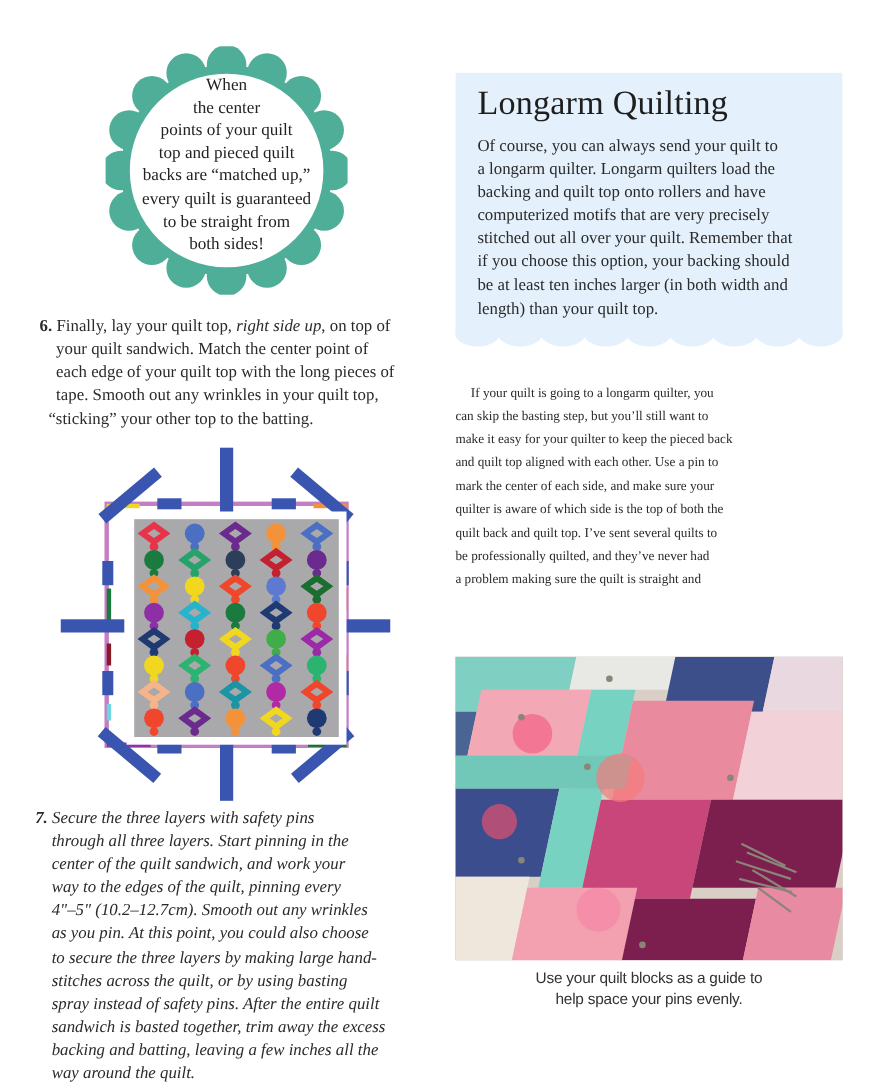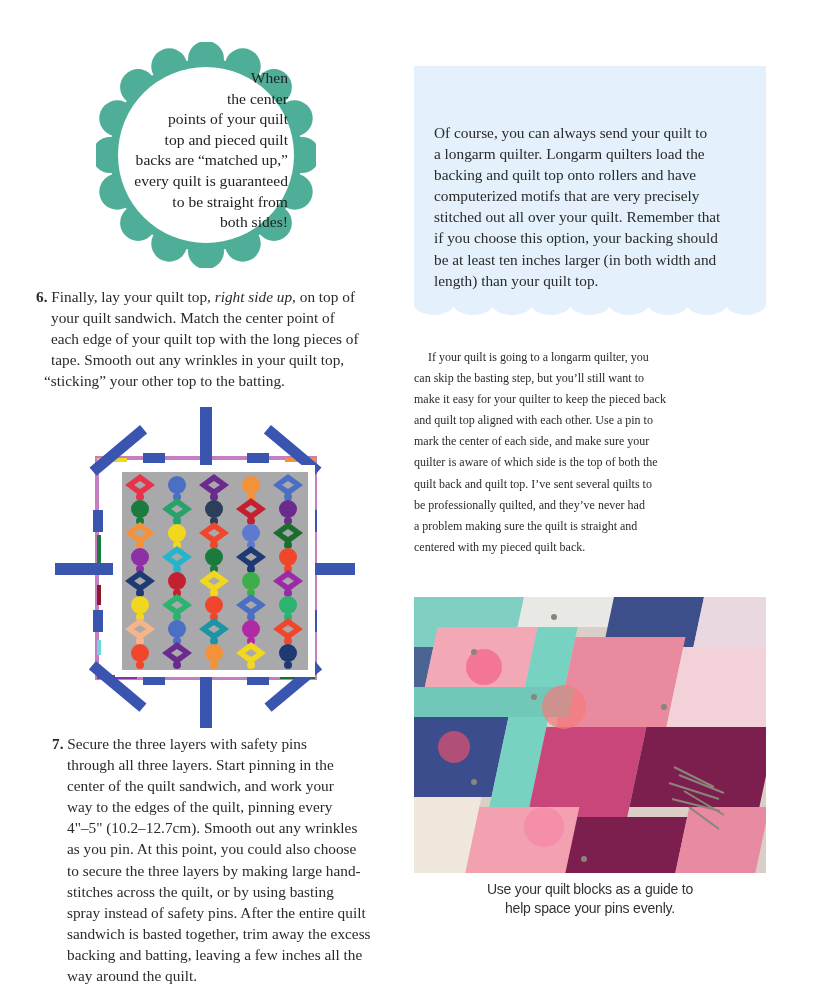--- a/index.html
+++ b/index.html
@@ -8,21 +8,21 @@
     background: #ffffff; color: #2a2a2a;
     font-family: "Liberation Serif", "DejaVu Serif", serif;
   }
   .abs { position: absolute; }
 
   
   #badge { left: 96px; top: 42px; width: 220px; height: 226px; }
   #badge svg { position: absolute; left: 0; top: 0; }
   #badge-text {
     position: absolute; left: 28px; top: 26px; width: 164px;
-    text-align: right; font-size: 15.6px; line-height: 20.6px; color: #222;
+    text-align: center; font-size: 15.6px; line-height: 20.6px; color: #222;
   }
 
   
   #callout { left: 414px; top: 66px; width: 352px; height: 260px; }
   #callout svg { position: absolute; left: 0; top: 0; }
   #callout-title {
     position: absolute; left: 20px; top: 10px;
     font-size: 31px; font-weight: normal; color: #1e1e1e; letter-spacing: 0.2px;
     white-space: nowrap;
   }
@@ -31,21 +31,21 @@
     font-size: 15.3px; line-height: 21.1px; color: #2a2a2a;
   }
   #callout-body .ln { display: block; white-space: nowrap; }
 
   
   .step { font-size: 15.3px; line-height: 21.1px; color: #2a2a2a; }
   .step .ln { display: block; white-space: nowrap; }
   .step .num { font-weight: bold; }
   .step .ind { padding-left: 15px; }
   #step6 { left: 36px; top: 286px; width: 370px; }
-  #step7 { left: 52px; top: 733px; width: 370px; }
+  #step7 { left: 32px; top: 733px; width: 370px; font-style: italic; }
 
   
   #diagram { left: 55px; top: 405px; width: 300px; height: 325px; }
 
   
   #para { left: 414px; top: 347px; width: 380px; font-size: 12px; line-height: 21.1px; color: #2a2a2a; }
   #para .ln { display: block; white-space: nowrap; }
   #para .first { padding-left: 14px; }
 
   
@@ -103,20 +103,21 @@
         <ellipse cx="59" cy="236" rx="21" ry="13" fill="#e4f0fb"></ellipse>
         <ellipse cx="98" cy="236" rx="21" ry="13" fill="#e4f0fb"></ellipse>
         <ellipse cx="137" cy="236" rx="21" ry="13" fill="#e4f0fb"></ellipse>
         <ellipse cx="176" cy="236" rx="21" ry="13" fill="#e4f0fb"></ellipse>
         <ellipse cx="215" cy="236" rx="21" ry="13" fill="#e4f0fb"></ellipse>
         <ellipse cx="254" cy="236" rx="21" ry="13" fill="#e4f0fb"></ellipse>
         <ellipse cx="293" cy="236" rx="21" ry="13" fill="#e4f0fb"></ellipse>
         <ellipse cx="332" cy="236" rx="21" ry="13" fill="#e4f0fb"></ellipse>
       </g>
   </svg>
+  <div id="callout-title">Longarm Quilting</div>
   <div id="callout-body">
     <span class="ln">Of course, you can always send your quilt to</span>
     <span class="ln">a longarm quilter. Longarm quilters load the</span>
     <span class="ln">backing and quilt top onto rollers and have</span>
     <span class="ln">computerized motifs that are very precisely</span>
     <span class="ln">stitched out all over your quilt. Remember that</span>
     <span class="ln">if you choose this option, your backing should</span>
     <span class="ln">be at least ten inches larger (in both width and</span>
     <span class="ln">length) than your quilt top.</span>
   </div>
@@ -272,21 +273,20 @@
 <div id="para" class="abs">
   <span class="ln first">If your quilt is going to a longarm quilter, you</span>
   <span class="ln">can skip the basting step, but you’ll still want to</span>
   <span class="ln">make it easy for your quilter to keep the pieced back</span>
   <span class="ln">and quilt top aligned with each other. Use a pin to</span>
   <span class="ln">mark the center of each side, and make sure your</span>
   <span class="ln">quilter is aware of which side is the top of both the</span>
   <span class="ln">quilt back and quilt top. I’ve sent several quilts to</span>
   <span class="ln">be professionally quilted, and they’ve never had</span>
   <span class="ln">a problem making sure the quilt is straight and</span>
-  <span class="ln">centered with my pieced quilt back.</span>
 </div>
 
 <div id="photo" class="abs" title="Patchwork quilt with floral, teal, and plum fabric blocks held by safety pins, with a pile of open safety pins">
   <svg width="352" height="276" viewBox="0 0 352 276">
     <rect width="352" height="276" fill="#d9cfc6"></rect>
     <g transform="skewX(-12) translate(20,0)">
       <rect x="-20" y="-10" width="110" height="60" fill="#7fd0c2"></rect>
       <rect x="90" y="-10" width="90" height="40" fill="#e8e8e4"></rect>
       <rect x="180" y="-10" width="90" height="60" fill="#3d4f8a"></rect>
       <rect x="270" y="-10" width="100" height="60" fill="#e9d8e0"></rect>

